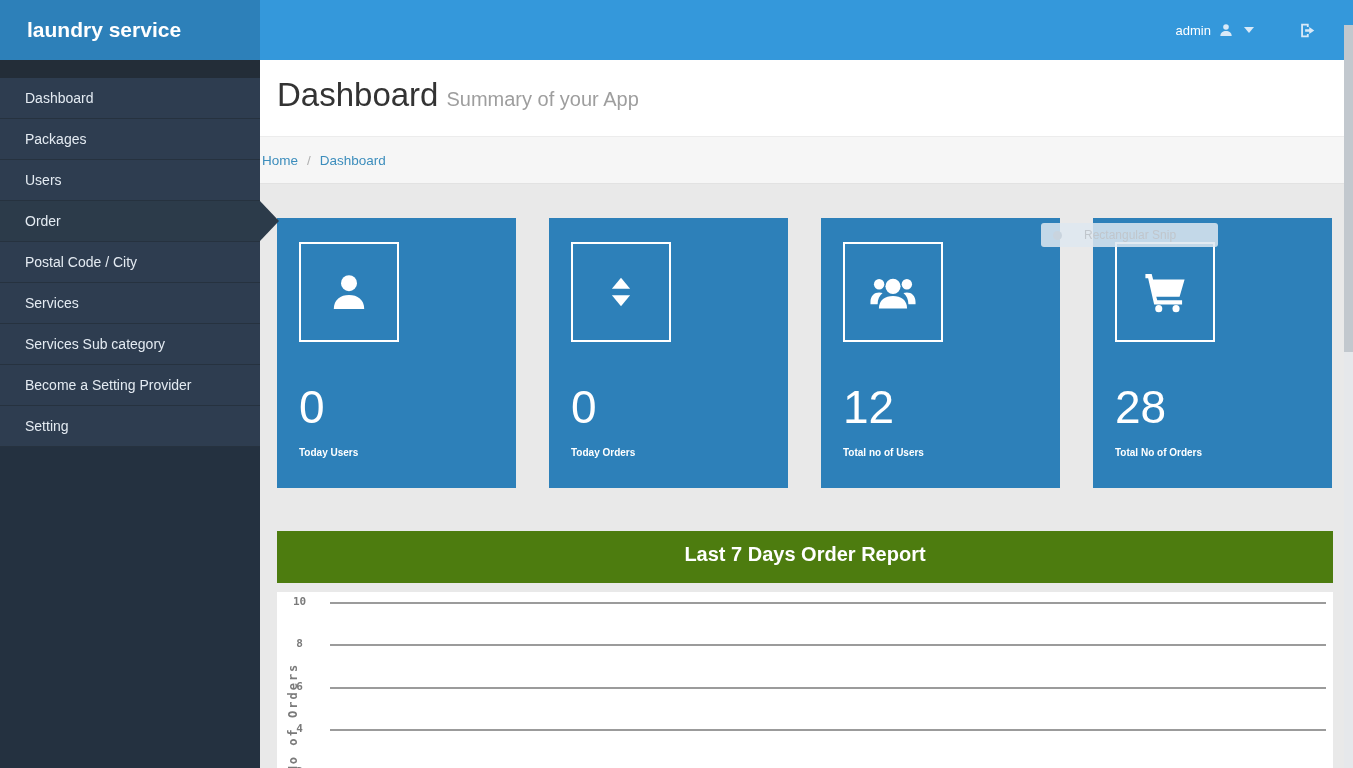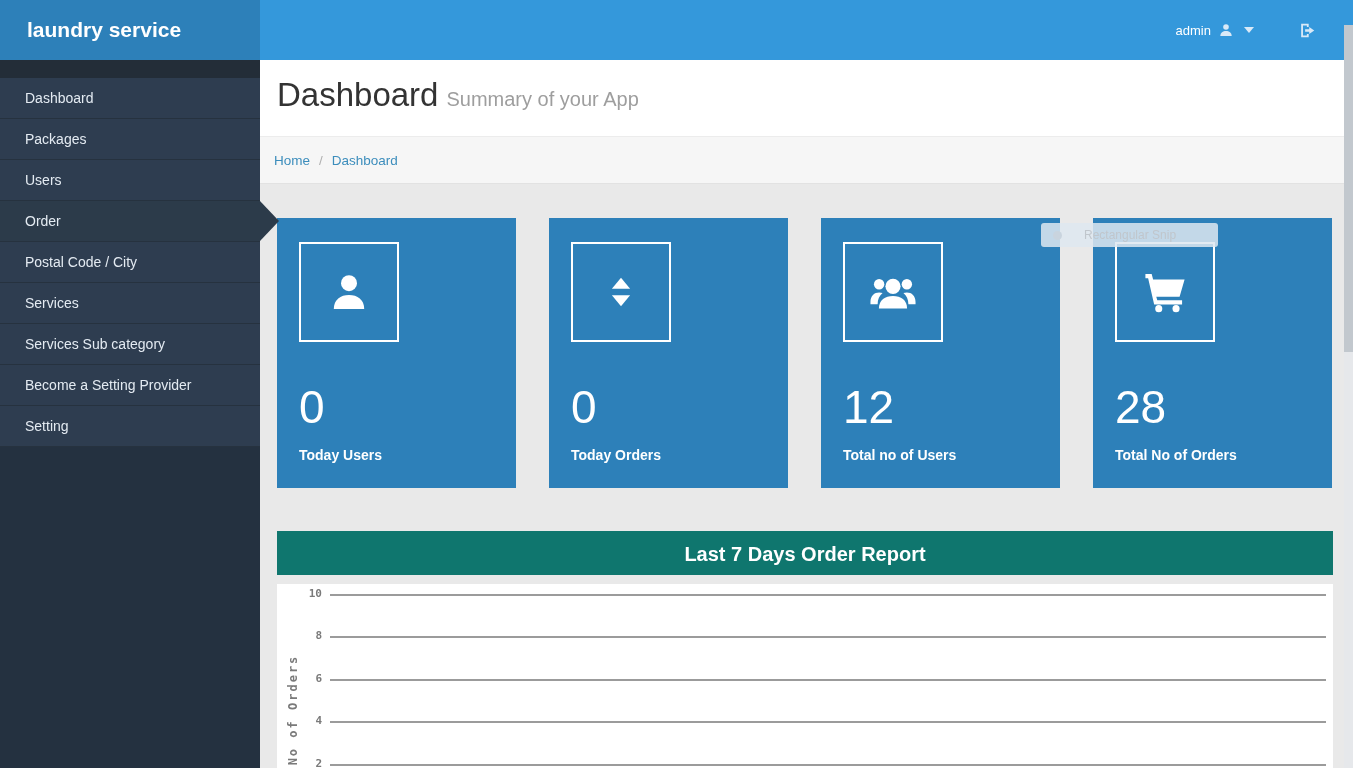--- a/index.html
+++ b/index.html
@@ -46,21 +46,21 @@
   
   .main { position:absolute; left:260px; top:60px; width:1093px; height:708px; }
   .page-header {
     background:#ffffff; height:76px; padding:16px 0 0 17px;
     display:flex; align-items:baseline;
   }
   .page-title { font-size:33px; font-weight:normal; color:#333333; }
   .page-subtitle { font-size:20px; color:#9e9e9e; margin-left:8px; }
   .breadcrumb {
     height:48px; background:#f6f6f6; border-top:1px solid #ececec; border-bottom:1px solid #e2e2e2;
-    display:flex; align-items:center; padding-left:14px; font-size:13.5px;
+    display:flex; align-items:center; padding-left:2px; font-size:13.5px;
   }
   .crumb-link { color:#3c8dbc; text-decoration:none; cursor:pointer; }
   .crumb-sep { color:#b0b0b0; margin:0 9px; }
 
   .content { position:relative; width:1093px; }
 
   
   .snip-pill {
     position:absolute; left:781px; top:5px; width:177px; height:24px;
     background:rgba(222,231,240,0.85); border-radius:3px;
@@ -73,34 +73,34 @@
   .cards-row { display:flex; gap:33px; padding-left:17px; margin-top:34px; }
   .stat-card {
     width:239px; height:270px; background:#2d80b9; color:#fff;
     padding-left:22px; cursor:pointer;
   }
   .icon-box {
     width:100px; height:100px; border:2px solid #ffffff; margin-top:24px;
     display:flex; align-items:center; justify-content:center;
   }
   .stat-value { font-size:46px; line-height:1.1; margin-top:40px; font-weight:normal; }
-  .stat-label { font-size:14px; font-weight:bold; margin-top:14px; }
+  .stat-label { font-size:10px; font-weight:bold; margin-top:14px; }
 
   
   .chart-panel { margin-top:43px; padding-left:17px; width:1073px; }
   .chart-header {
-    width:1056px; height:44px; background:#0f766e; color:#ffffff;
+    width:1056px; height:52px; background:#4d7c0f; color:#ffffff;
     font-size:20px; font-weight:bold; text-align:center; line-height:46px;margin-top:40px;
   }
   .chart-plot {
     position:relative; width:1056px; height:240px; background:#ffffff; margin-top:9px;
   }
   .gridline { position:absolute; left:53px; right:7px; height:2px; background:#9b9b9b; }
   .tick-label {
-    position:absolute; left:0; width:45px; text-align:right;
+    position:absolute; left:0; width:45px; text-align:center;
     font-family:"DejaVu Sans Mono", monospace; font-weight:bold;
     font-size:11px; color:#7a7a7a;
   }
   .ylabel {
     position:absolute; left:16px; top:126px;
     transform:translate(-50%,-50%) rotate(-90deg); white-space:nowrap;
     font-family:"DejaVu Sans Mono", monospace; font-weight:bold;
     font-size:12px; letter-spacing:2px; color:#7a7a7a;
   }
 

